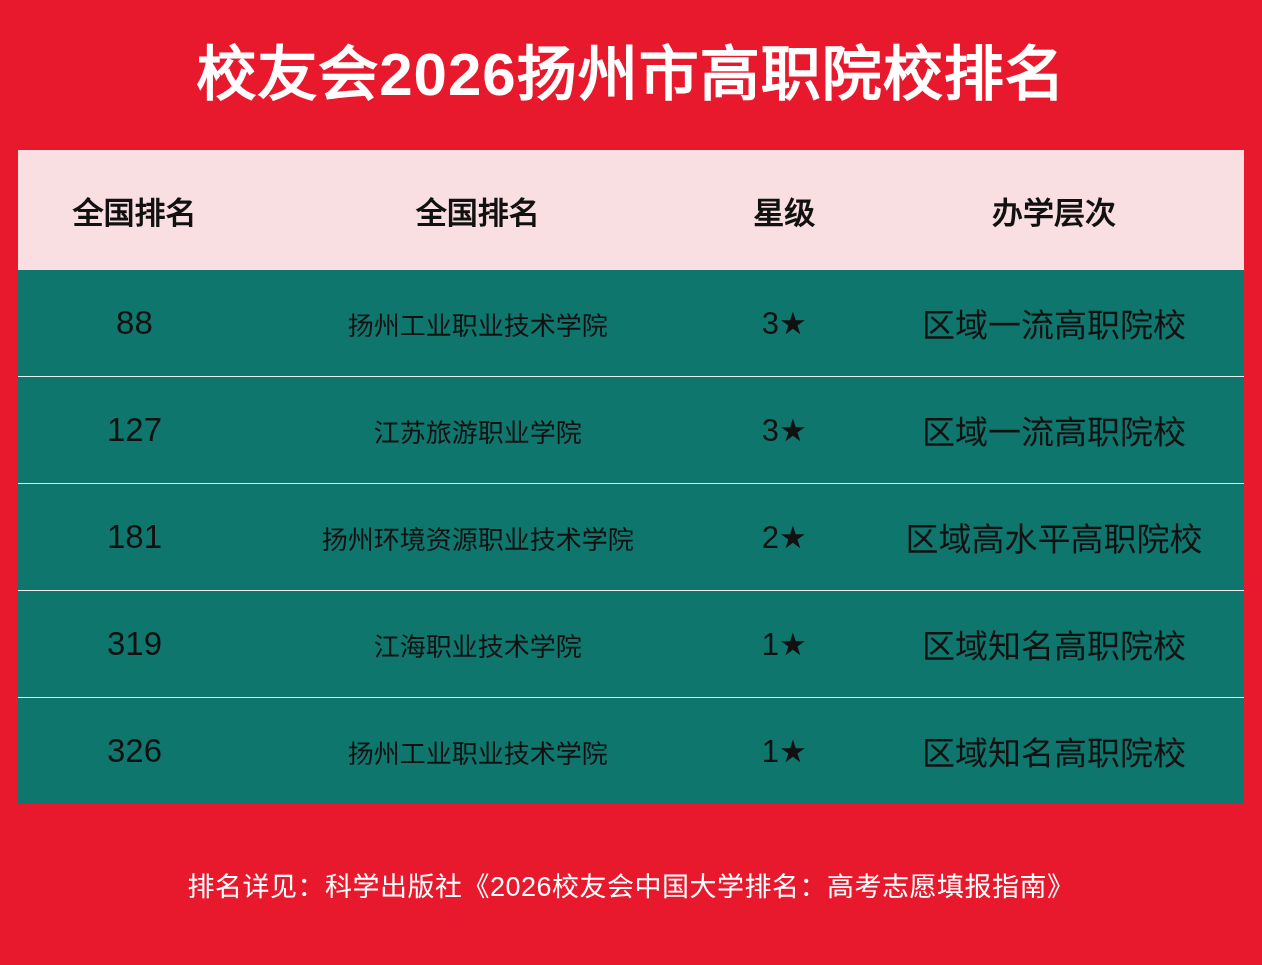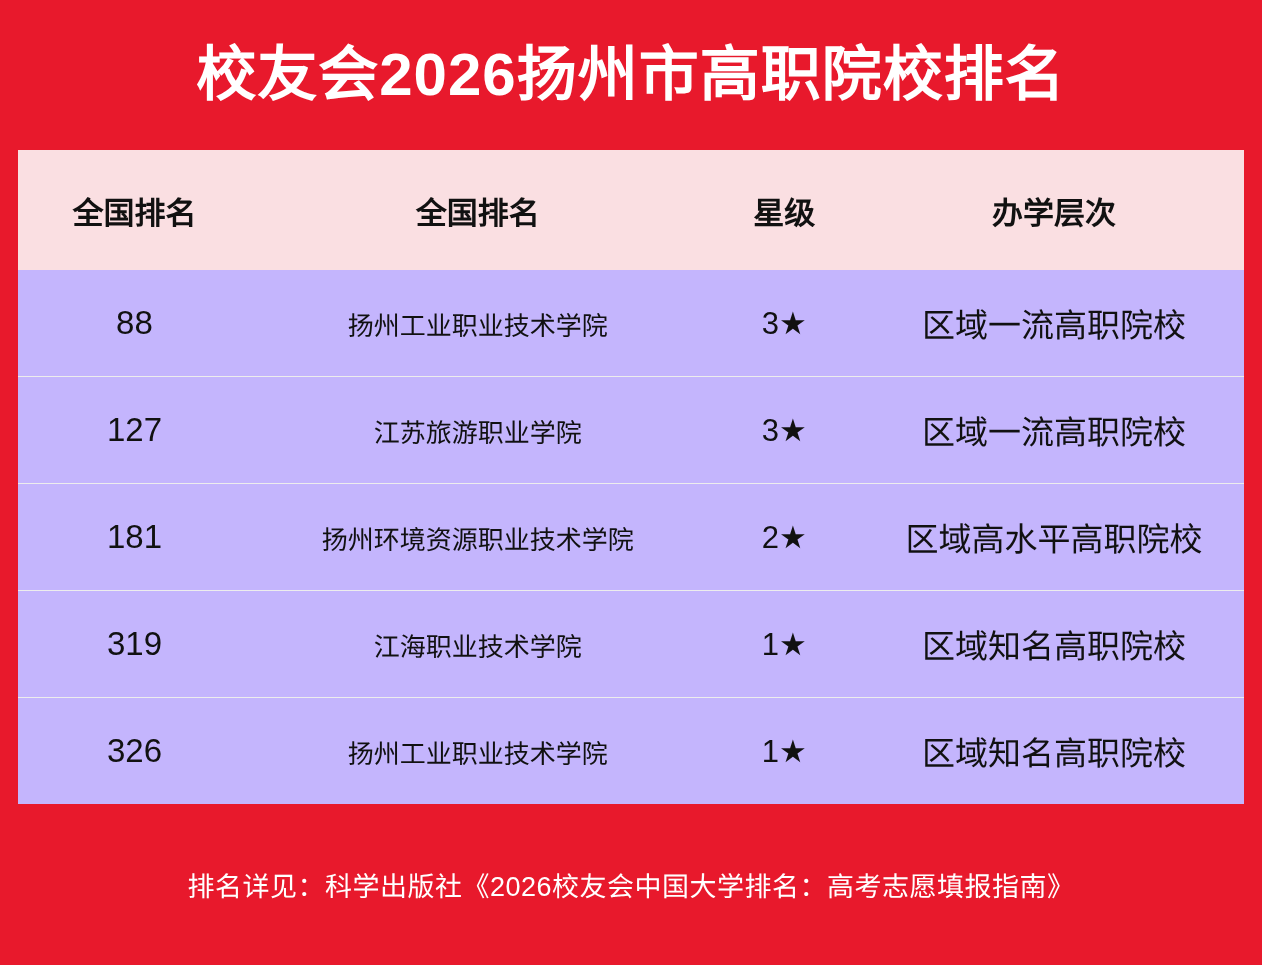--- a/index.html
+++ b/index.html
@@ -61,21 +61,21 @@
     vertical-align: middle;
     padding: 0;
     border: none;
   }
   tbody td {
     height: 106px;
     text-align: center;
     vertical-align: middle;
     font-size: 33px;
     color: #111111;
-    background: #c4b5fd;
+    background: #0f766e;
     border-bottom: 1px solid #EDEDED;
     padding: 0 5px;
     white-space: nowrap;
   }
   tbody tr:last-child td {
     border-bottom: none;
   }
   td.col-rank { font-size: 33px; }
   td.col-name { font-size: 26px; }
   td.col-star { font-size: 31px; }

